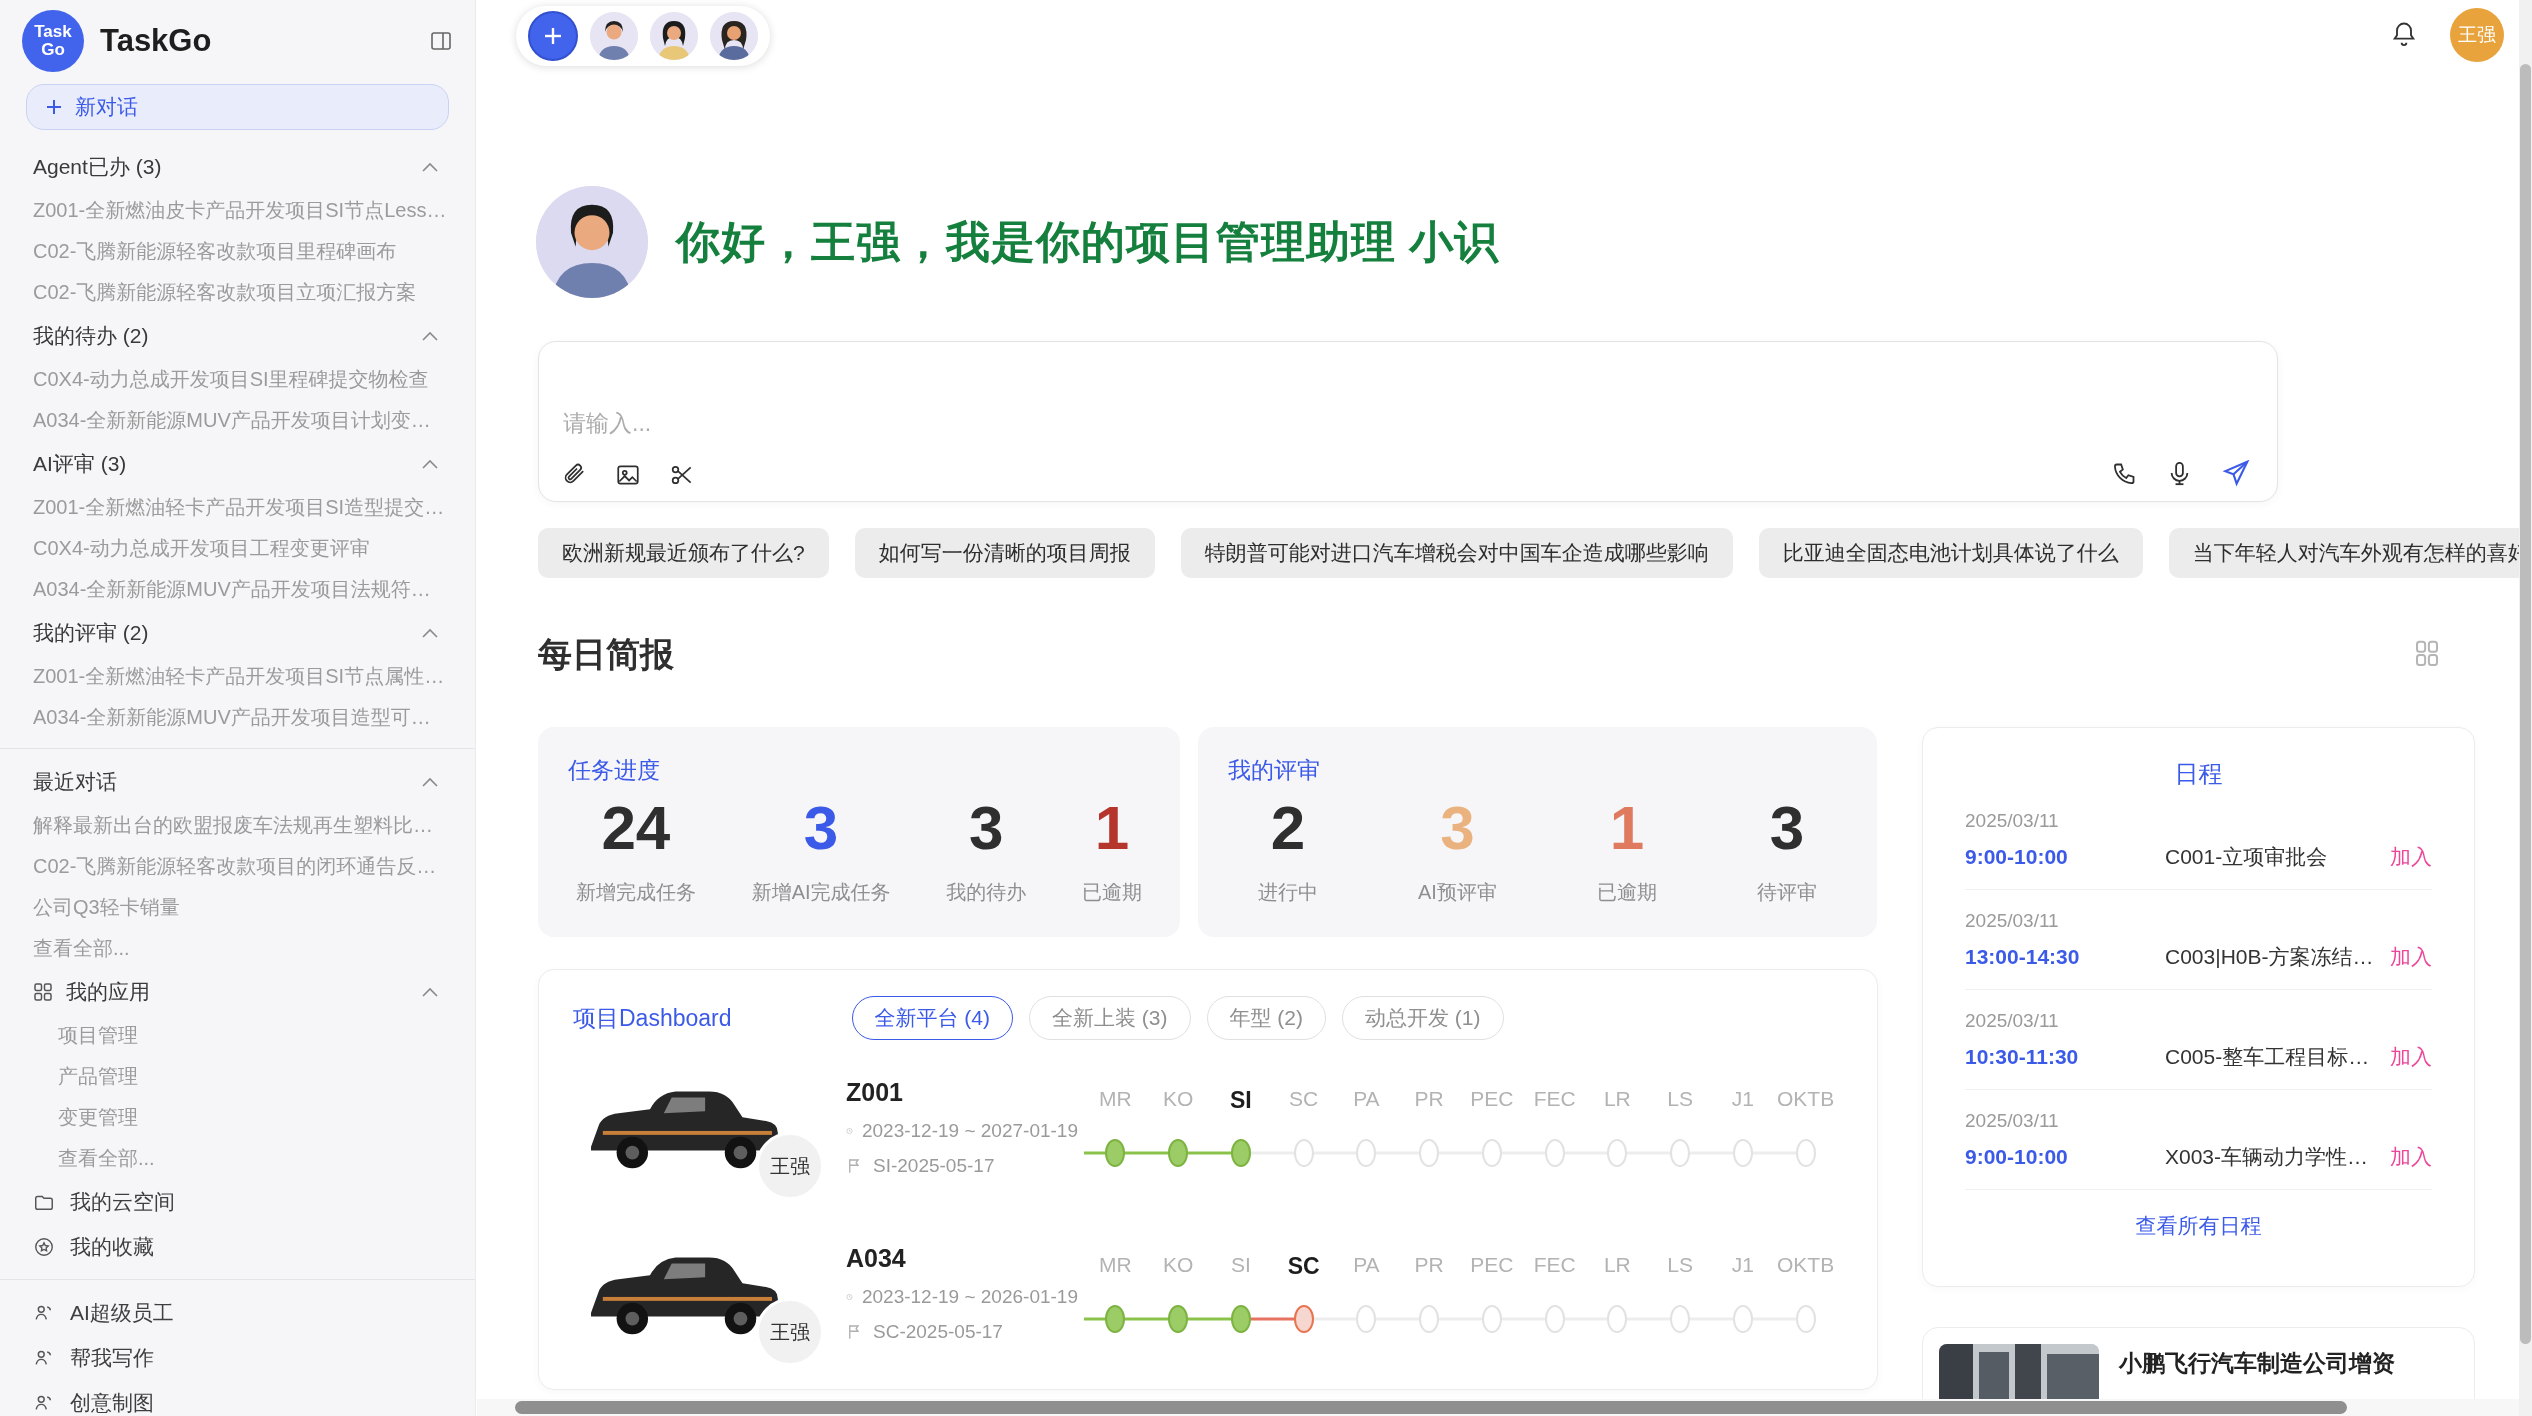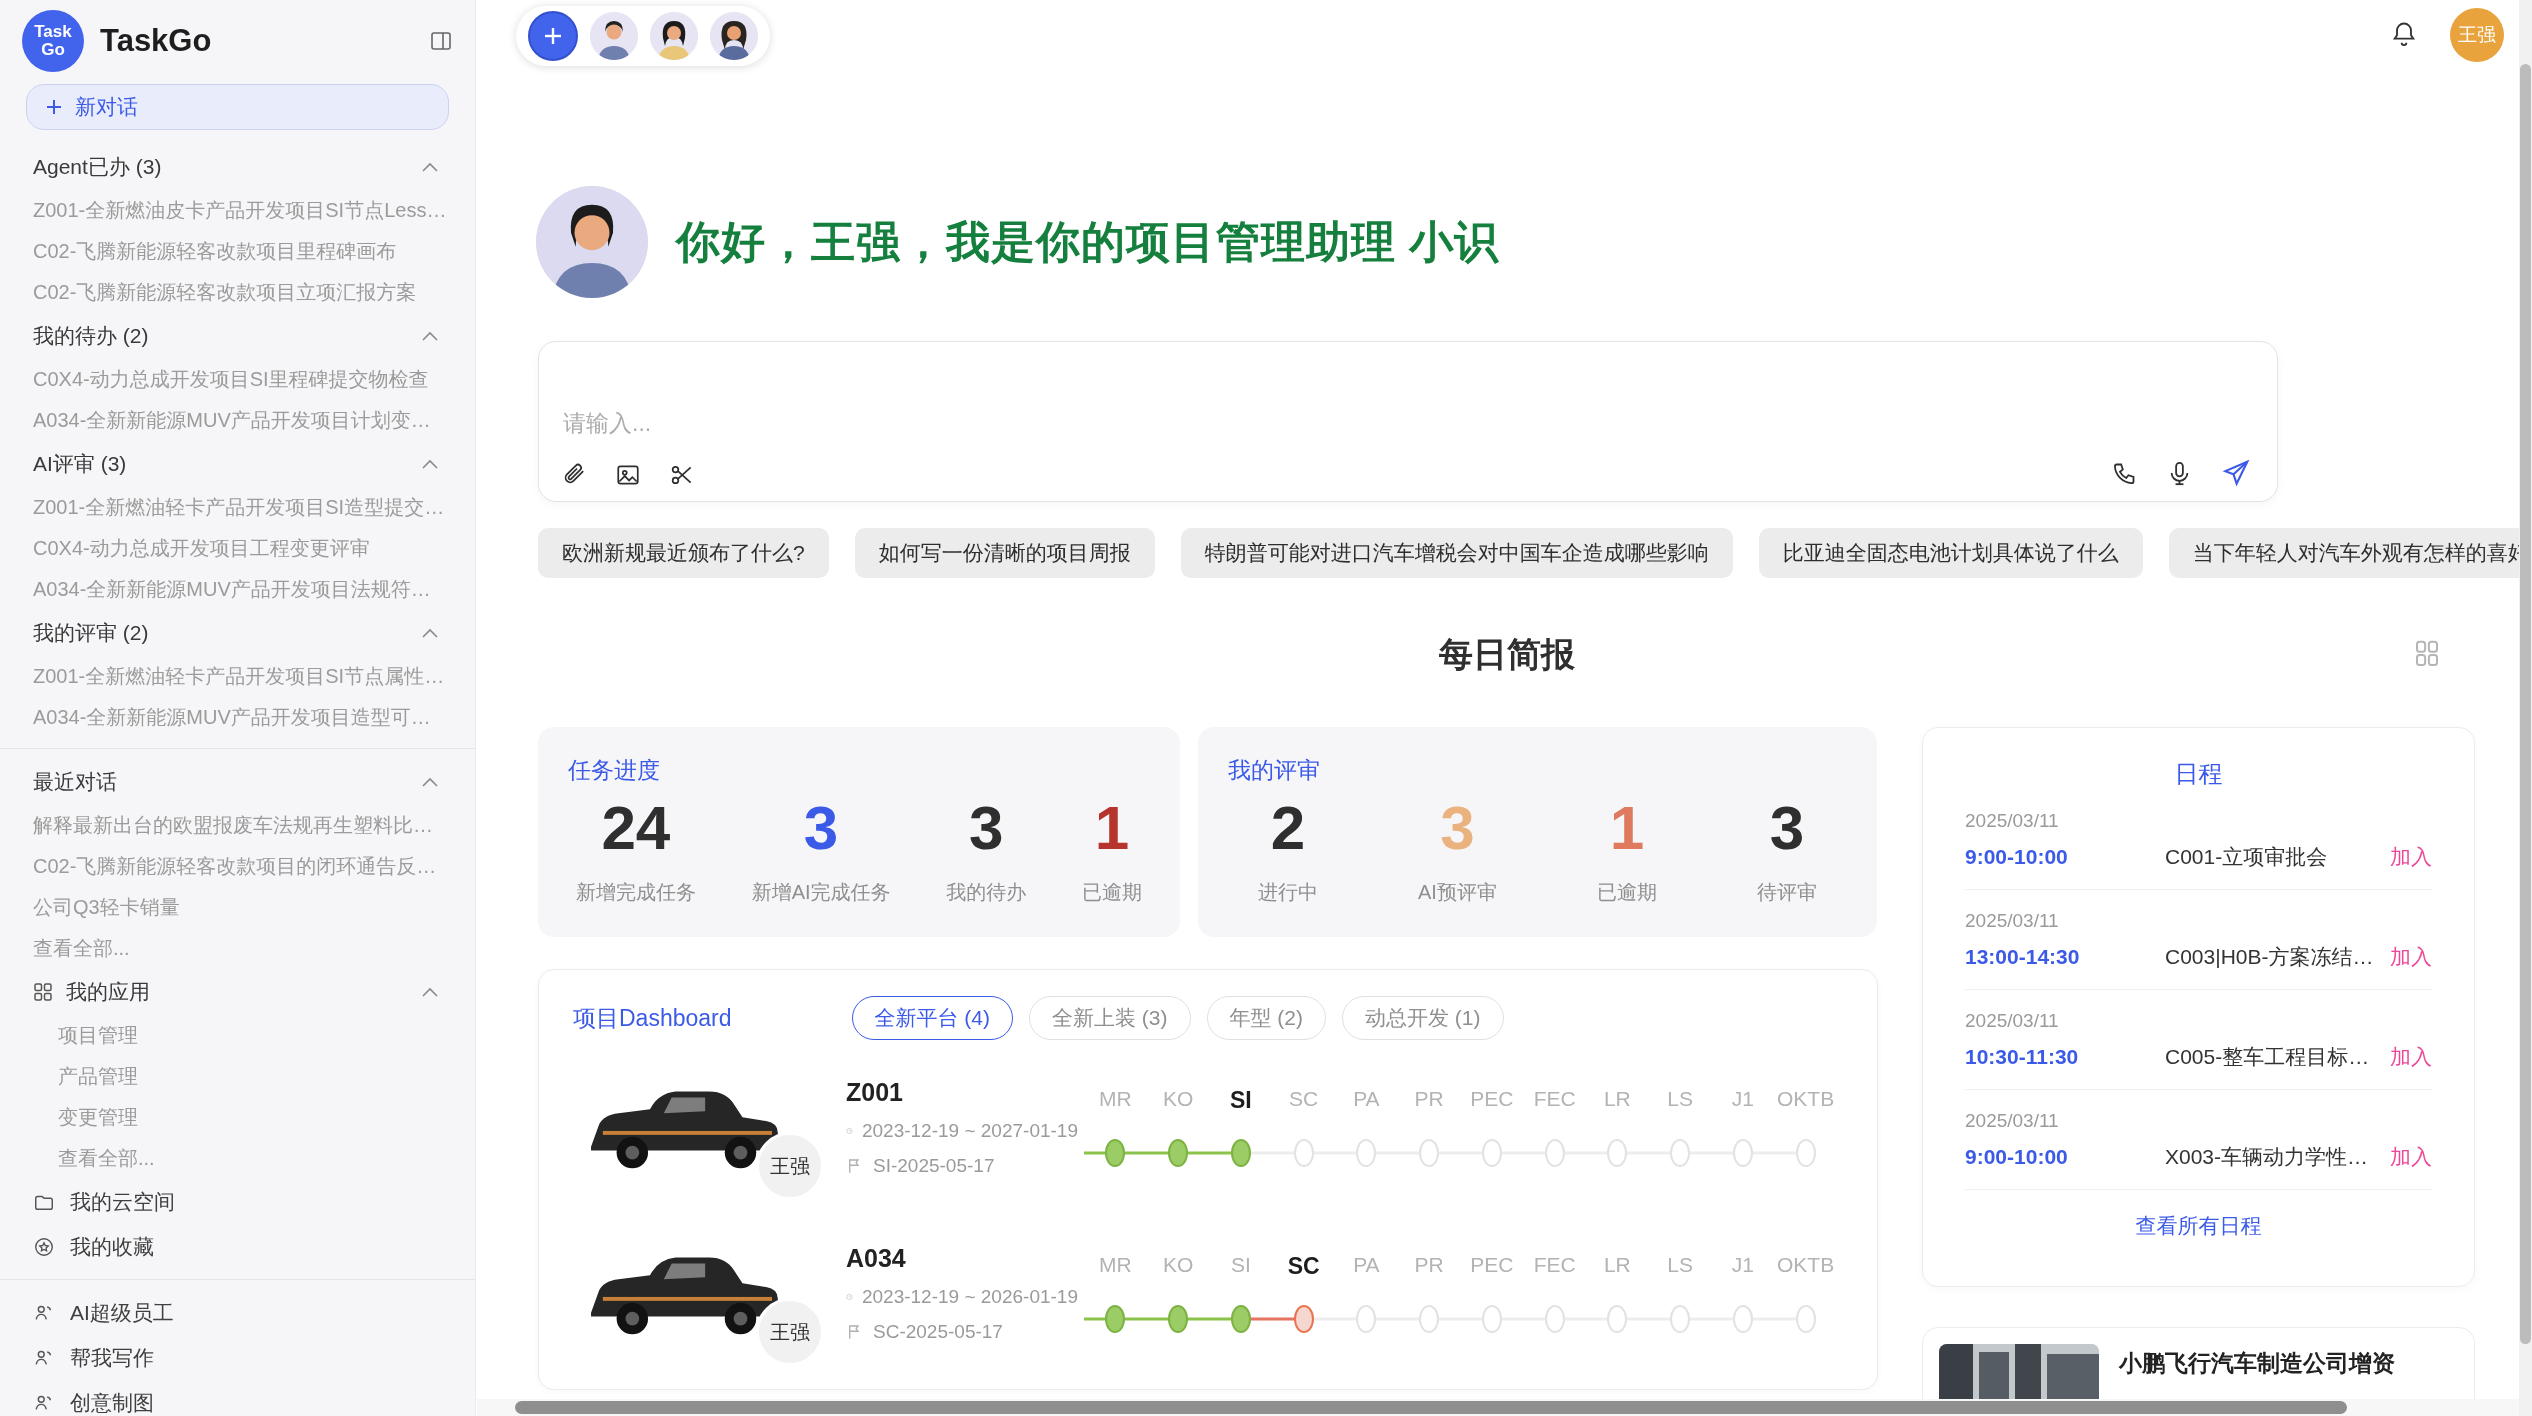--- a/index.html
+++ b/index.html
@@ -36,21 +36,21 @@
 
   .input-card { position:absolute; left:62px; top:341px; width:1740px; height:161px; background:#fff; border:1px solid #e3e3e3; border-radius:18px; box-shadow:0 2px 10px rgba(0,0,0,.04); }
   .input-placeholder { position:absolute; left:24px; top:66px; font-size:23px; color:#adadad; }
   .input-left-icons { position:absolute; left:22px; bottom:13px; display:flex; gap:28px; align-items:center; }
   .input-right-icons { position:absolute; right:26px; bottom:13px; display:flex; gap:28px; align-items:center; }
   .input-left-icons svg, .input-right-icons svg { display:block; cursor:pointer; }
 
   .chips { position:absolute; left:62px; top:528px; width:1944px; display:flex; gap:26px; }
   .chip { height:50px; line-height:50px; background:#ececec; border-radius:10px; padding:0 24px; font-size:21px; color:#2e2e2e; white-space:nowrap; cursor:pointer; }
 
-  .briefing-title { position:absolute; left:62px; top:632px; width:1938px; text-align:center; font-size:34px; font-weight:700; color:#2f2f2f; }
+  .briefing-title { position:absolute; left:62px; top:632px; width:1938px; font-size:34px; font-weight:700; color:#2f2f2f; }
   .briefing-grid { position:absolute; left:1936px; top:638px; cursor:pointer; }
 
   .stat-cards { position:absolute; left:62px; top:727px; display:flex; gap:18px; }
   .card { background:#f6f6f8; border-radius:16px; }
   .card.task { width:642px; height:210px; }
   .card.review { width:679px; height:210px; }
   .card-title { color:#3c5ae8; font-size:23px; padding:28px 0 0 30px; }
   .stat-row { display:flex; justify-content:space-around; margin-top:6px; padding:0 10px; }
   .stat { text-align:center; }
   .stat-value { font-size:62px; font-weight:600; color:#2f2f2f; }

